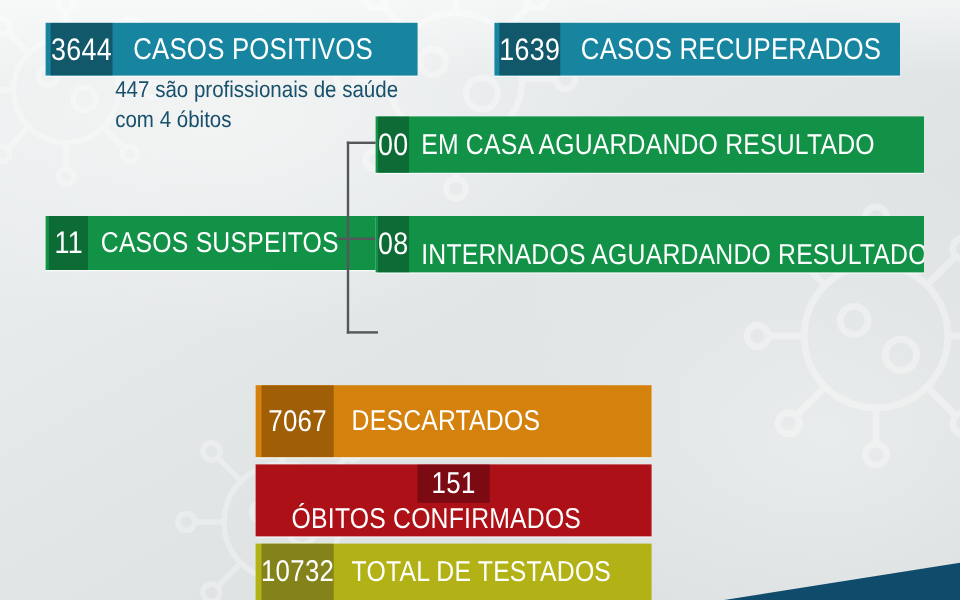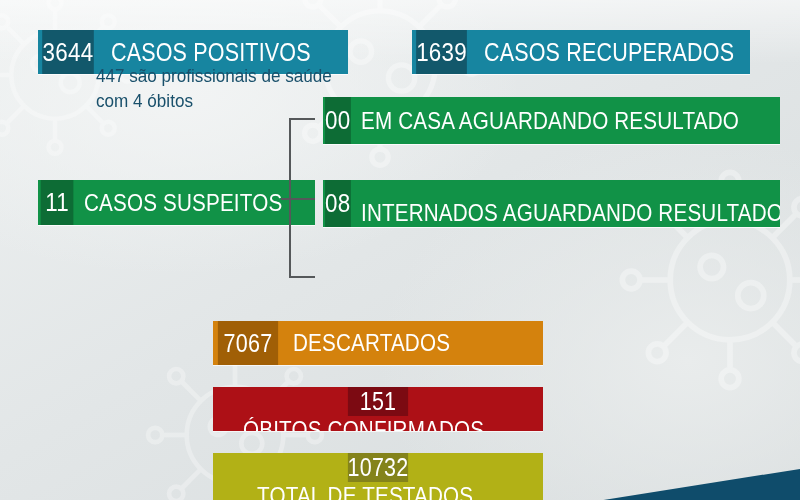--- a/index.html
+++ b/index.html
@@ -65,21 +65,21 @@
     color:#ffffff;
     font-weight:400;
     letter-spacing:.2px;
     white-space:nowrap;
     font-family:"Liberation Sans Narrow","Liberation Sans", sans-serif;
     transform:scaleX(.86);
     transform-origin:left center;
   }
 
   
-  .bar-teal { background:#1785a0; box-shadow:0 1px 0 rgba(255,255,255,.75);margin-top:11px; }
+  .bar-teal { background:#1785a0; box-shadow:0 1px 0 rgba(255,255,255,.75); }
   .bar-teal .num { background:#12586b; }
 
   #bar-positivos { left:38px; top:19px; width:310px; height:44px; }
   #bar-positivos .num { width:60px; font-size:26px; }
   #bar-positivos .lbl { font-size:25px; margin-left:13px; }
 
   #bar-recuperados { left:412px; top:19px; width:338px; height:44px; }
   #bar-recuperados .num { width:60px; font-size:26px; }
   #bar-recuperados .lbl { font-size:25px; margin-left:13px; }
 
@@ -96,50 +96,50 @@
   }
 
   
   .bar-green { background:#119247; box-shadow:0 1px 0 rgba(255,255,255,.8); }
   .bar-green .num { background:#0d6c35; }
 
   #bar-suspeitos { left:38px; top:180px; width:277px; height:45px; }
   #bar-suspeitos .num { width:57px; font-size:26px; }
   #bar-suspeitos .lbl { font-size:24px; margin-left:8px; }
 
-  .bar-branch { left:313px; width:457px; height:47px;margin-left:10px; }
+  .bar-branch { left:313px; width:457px; height:47px; }
   .bar-branch .num { width:60px; font-size:26px; }
   .bar-branch .lbl { font-size:24px; margin-left:8px; }
   #bar-em-casa     { top:97px; }
   #bar-internados  { top:180px;align-items:flex-end; }
   #bar-obitos-susp { top:250px; }
 
   
   #bracket { position:absolute; left:281px; top:104px; width:34px; height:168px; }
   #bracket .vline {
     position:absolute; left:8px; top:14px; width:1.6px; height:160px;
     background:#55585a;
   }
   #bracket .hstub { position:absolute; height:1.6px; background:#55585a; }
   #bracket .stub-top    { left:8px;  top:14px;  width:26px; }
   #bracket .stub-mid    { left:0px;  top:94px;  width:34px; }
   #bracket .stub-bottom { left:8px;  top:172px; width:26px; }
 
   
-  .bar-bottom { left:213px; width:330px; height:44px; }
+  .bar-bottom { left:213px; width:330px; height:60px; }
   .bar-bottom .num { width:70px; font-size:25px; }
   .bar-bottom .lbl { font-size:24px; margin-left:10px; }
 
   #bar-descartados { top:321px; background:#d4820d; box-shadow:0 1px 0 rgba(255,255,255,.7); }
   #bar-descartados .num { background:#a05f06; }
 
   #bar-obitos-conf { top:387px; background:#ad1016; box-shadow:0 1px 0 rgba(255,255,255,.7);flex-direction:column; }
   #bar-obitos-conf .num { background:#7c0a12; }
 
-  #bar-total { top:453px; height:47px; background:#b2b116;flex-direction:column; }
+  #bar-total { top:453px; height:47px; background:#b2b116; }
   #bar-total .num { background:#84831b; }
 </style>
 </head>
 <body>
 
 <div id="bg-layer">
   <div class="bg-base"></div>
 
   <div class="bg-virus" id="virus-d">
     <svg width="190" height="190" viewBox="0 0 100 100" aria-hidden="true">

